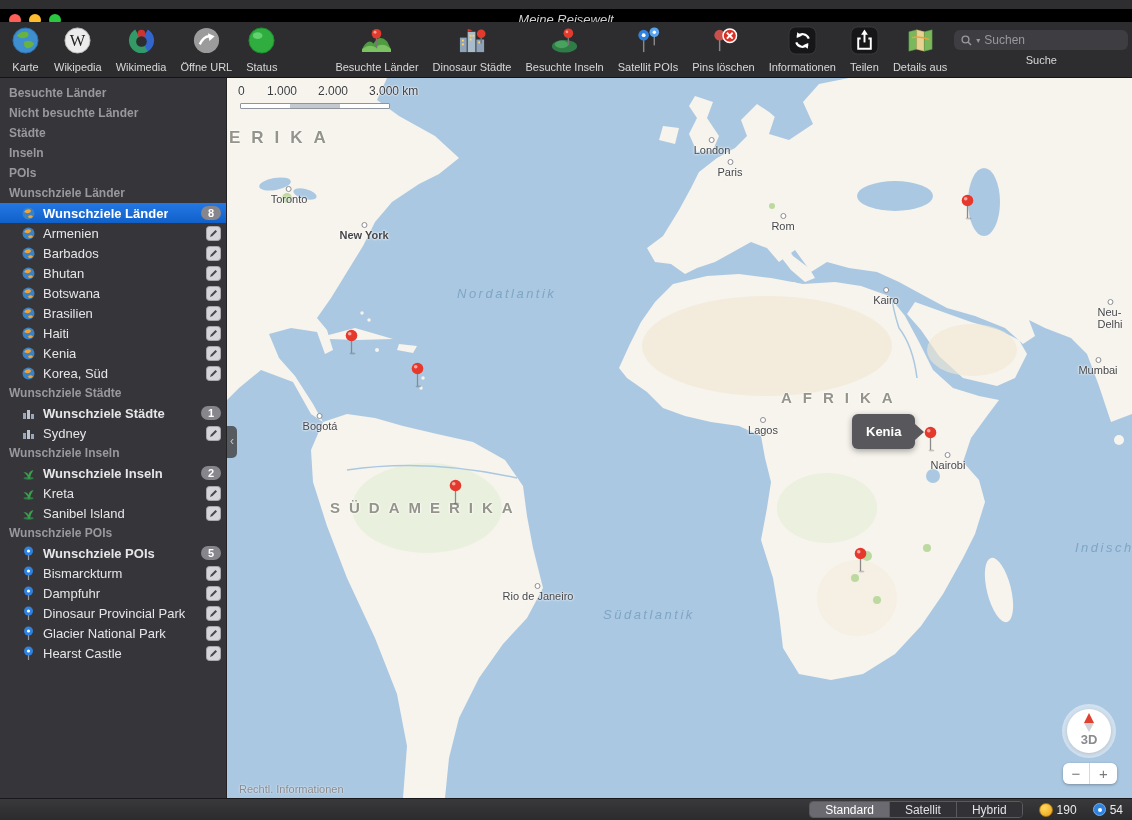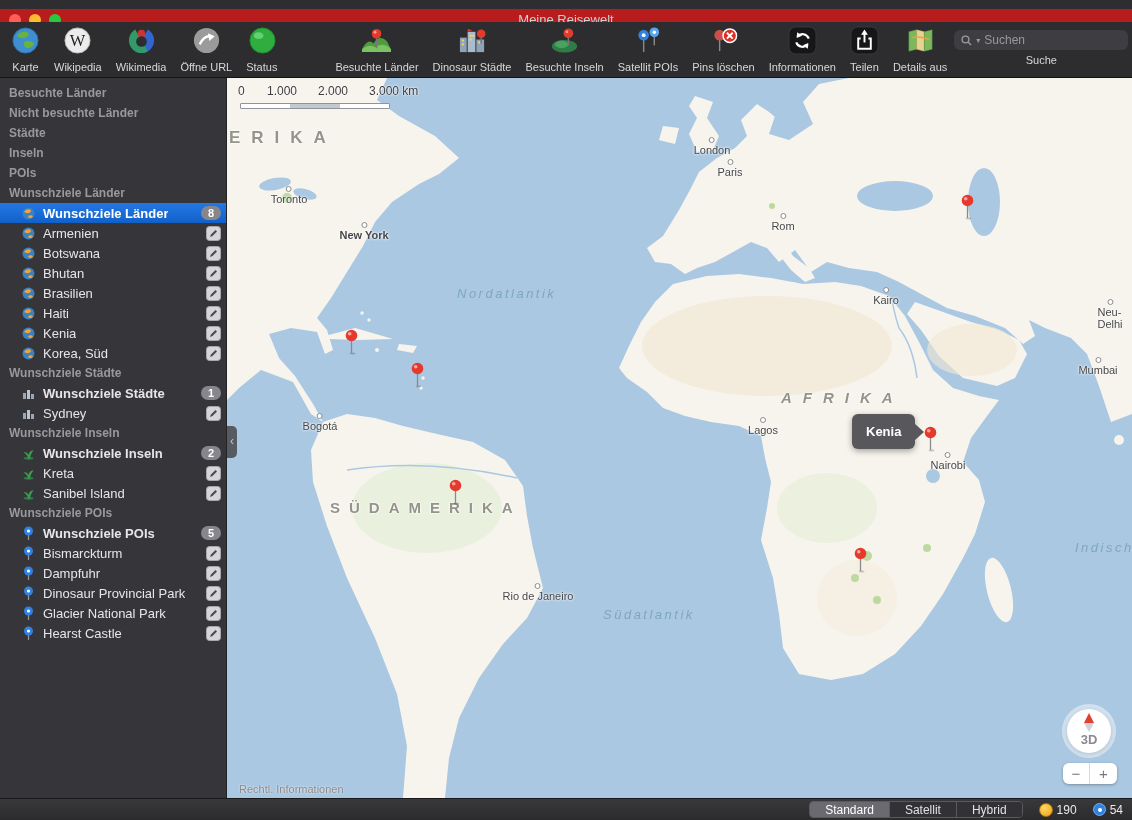--- a/index.html
+++ b/index.html
@@ -1,36 +1,36 @@
 <!DOCTYPE html>
 <html><head>
 <meta charset="utf-8">
 <style>
   * { margin:0; padding:0; box-sizing:border-box; }
   html,body { width:1132px; height:820px; overflow:hidden; }
   body { font-family:"Liberation Sans", sans-serif; background:#2e2e30; position:relative; }
 
   
-  .titlebar { position:absolute; left:0; top:9px; right:0; height:22px; background:#b91c1c; }
+  .titlebar { position:absolute; left:0; top:9px; right:0; height:22px; background:#000000;font-style:italic; }
   .traffic { position:absolute; left:9px; top:5px; display:flex; gap:8px; }
   .light { width:12px; height:12px; border-radius:50%; }
   .light.red    { background:#ff5f57; }
   .light.yellow { background:#febc2e; }
   .light.green  { background:#28c840; }
   .win-title { position:absolute; left:0; right:0; top:0; height:22px; line-height:22px;
                text-align:center; color:#cfcfd2; font-size:13px; }
 
   
   .toolbar { position:absolute; left:0; top:22px; right:0; height:56px; background:#2d2d2f;
              border-bottom:1px solid #141416; display:flex; align-items:stretch; padding:2px 10px 0 4px; }
   .tb-item { display:flex; flex-direction:column; align-items:center; justify-content:flex-end;
              gap:2px; padding:0 7px 4px; cursor:default; }
   .tb-icon { height:31px; display:flex; align-items:flex-end; justify-content:center; }
   .tb-label { font-size:11px; color:#d8d8d8; white-space:nowrap; }
-  .group-end { margin-right:44px;align-items:flex-end; }
+  .group-end { margin-right:44px; }
   .tb-search-wrap { margin-left:auto; display:flex; flex-direction:column; align-items:center;
                     gap:4px; padding-top:6px; }
   .searchfield { width:174px; height:20px; background:#3e3e42; border-radius:6px;
                  display:flex; align-items:center; padding:0 7px; gap:4px; }
   .searchfield input { flex:1; min-width:0; background:transparent; border:none; outline:none;
                        color:#ddd; font-size:12px; }
   .searchfield input::placeholder { color:#98989d; }
   .search-chev { color:#98989d; font-size:8px; }
   .search-caption { font-size:11px; color:#d8d8d8; }
 
@@ -332,37 +332,53 @@
       </span>
     </div>
     <div class="sb-row">
       <span class="sb-ic">
         <svg width="13" height="13" viewBox="0 0 13 13">
           <circle cx="6.5" cy="6.5" r="6" fill="#3b82c4"></circle>
           <path d="M2 5 Q4 1.5 8 2.5 Q10 4 8 5.5 Q5 7 2 5 Z" fill="#f0a43c"></path>
           <path d="M6 9 Q9 7.5 11 9.5 Q9.5 11.5 7 11 Z" fill="#f0a43c"></path>
         </svg>
       </span>
-      <span class="sb-label">Botswana</span>
+      <span class="sb-label">Barbados</span>
       <span class="sb-edit">
         <svg width="15" height="15" viewBox="0 0 15 15">
           <rect x="0.5" y="0.5" width="14" height="14" rx="3" fill="#d6d6da" stroke="#a8a8ac"></rect>
           <path d="M4 11 L5 8.5 L9.5 4 L11 5.5 L6.5 10 Z" fill="#4a4a4e"></path>
         </svg>
       </span>
     </div>
     <div class="sb-row">
       <span class="sb-ic">
         <svg width="13" height="13" viewBox="0 0 13 13">
           <circle cx="6.5" cy="6.5" r="6" fill="#3b82c4"></circle>
           <path d="M2 5 Q4 1.5 8 2.5 Q10 4 8 5.5 Q5 7 2 5 Z" fill="#f0a43c"></path>
           <path d="M6 9 Q9 7.5 11 9.5 Q9.5 11.5 7 11 Z" fill="#f0a43c"></path>
         </svg>
       </span>
       <span class="sb-label">Bhutan</span>
+      <span class="sb-edit">
+        <svg width="15" height="15" viewBox="0 0 15 15">
+          <rect x="0.5" y="0.5" width="14" height="14" rx="3" fill="#d6d6da" stroke="#a8a8ac"></rect>
+          <path d="M4 11 L5 8.5 L9.5 4 L11 5.5 L6.5 10 Z" fill="#4a4a4e"></path>
+        </svg>
+      </span>
+    </div>
+    <div class="sb-row">
+      <span class="sb-ic">
+        <svg width="13" height="13" viewBox="0 0 13 13">
+          <circle cx="6.5" cy="6.5" r="6" fill="#3b82c4"></circle>
+          <path d="M2 5 Q4 1.5 8 2.5 Q10 4 8 5.5 Q5 7 2 5 Z" fill="#f0a43c"></path>
+          <path d="M6 9 Q9 7.5 11 9.5 Q9.5 11.5 7 11 Z" fill="#f0a43c"></path>
+        </svg>
+      </span>
+      <span class="sb-label">Botswana</span>
       <span class="sb-edit">
         <svg width="15" height="15" viewBox="0 0 15 15">
           <rect x="0.5" y="0.5" width="14" height="14" rx="3" fill="#d6d6da" stroke="#a8a8ac"></rect>
           <path d="M4 11 L5 8.5 L9.5 4 L11 5.5 L6.5 10 Z" fill="#4a4a4e"></path>
         </svg>
       </span>
     </div>
     <div class="sb-row">
       <span class="sb-ic">
         <svg width="13" height="13" viewBox="0 0 13 13">
@@ -653,21 +669,21 @@
       </div>
     <div class="scale-track">
       <i class="seg s1"></i>
         <i class="seg s2"></i>
         <i class="seg s3"></i>
     </div>
   </div>
 
   <div id="map-labels">
       <div class="region" style="left: 2px; top: 50px; font-size: 17px; letter-spacing: 11px;">ERIKA</div>
-      <div class="region" style="left: 554px; top: 311px; font-size: 15px; letter-spacing: 11px; font-style: italic;">AFRIKA</div>
+      <div class="region" style="left: 554px; top: 311px; font-size: 15px; letter-spacing: 11px;">AFRIKA</div>
       <div class="region" style="left: 103px; top: 421px; font-size: 15px; letter-spacing: 9px;">SÜDAMERIKA</div>
       <div class="ocean" style="left: 230px; top: 208px;">Nordatlantik</div>
       <div class="ocean" style="left: 376px; top: 529px;">Südatlantik</div>
       <div class="ocean" style="left: 848px; top: 462px;">Indischer Ozean</div>
       <div class="city" style="left: 62px; top: 108px;">
         <span class="dot"></span>
         <span>Toronto</span>
       </div>
       <div class="city" style="left: 137px; top: 144px; font-weight: bold;">
         <span class="dot"></span>

